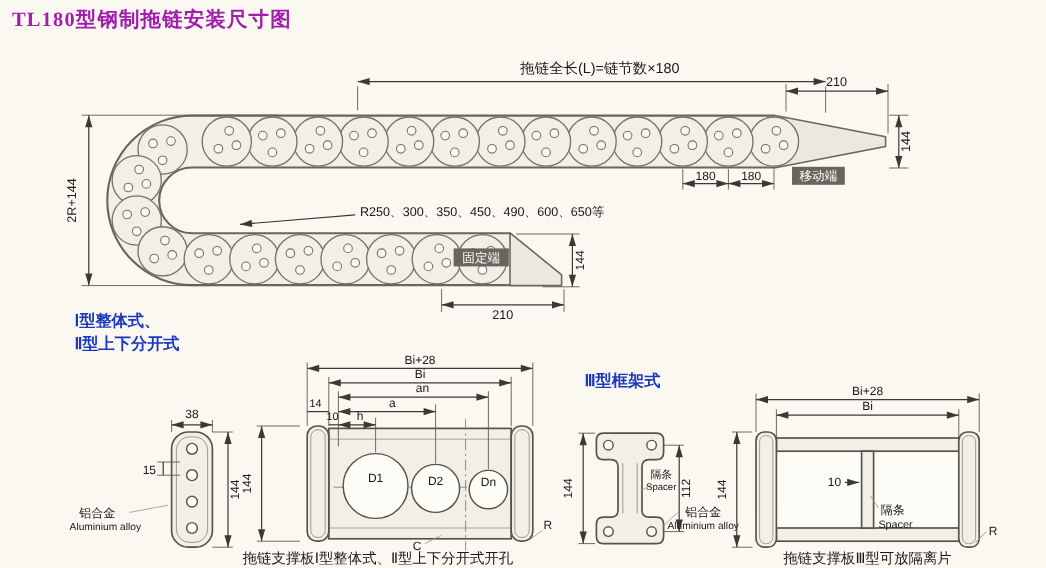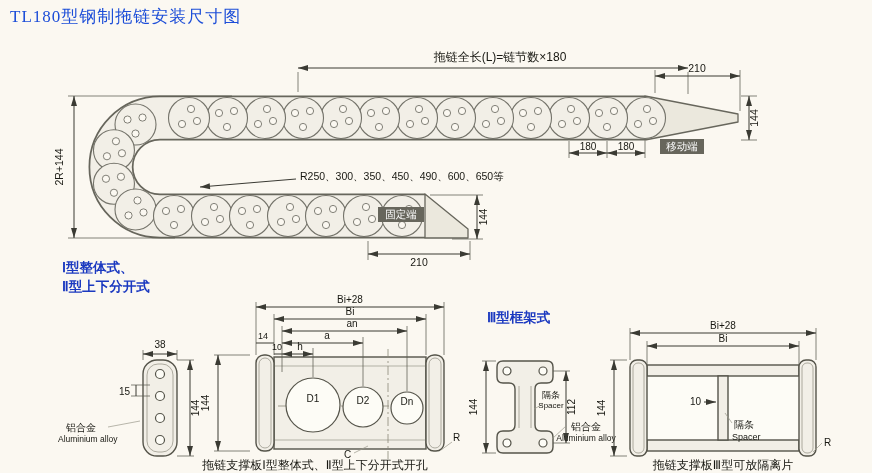--- a/index.html
+++ b/index.html
@@ -1,17 +1,17 @@
 <!DOCTYPE html>
 <html><head>
 <meta charset="utf-8">
 <style>
   html,body{margin:0;padding:0}
   body{width:872px;height:473px;background:#fbf8f1;font-family:"Liberation Sans",sans-serif;position:relative;overflow:hidden}
-  .page-title{position:absolute;left:10px;top:5px;font-family:"Liberation Serif",serif;font-size:17px;font-weight:normal;color:#1d4ed8;letter-spacing:1px}
+  .page-title{position:absolute;left:10px;top:5px;font-family:"Liberation Serif",serif;font-size:17px;font-weight:bold;color:#a21caf;letter-spacing:1px}
   svg{position:absolute;left:0;top:0}
   svg text{font-family:"Liberation Sans",sans-serif;fill:#181812}
   .s8{font-size:8px}.s85{font-size:8.5px}.s9{font-size:9px}.s10{font-size:10px}.s105{font-size:10.5px}.s12{font-size:12px}
   .blue{fill:#1b39c0;font-weight:bold;font-size:13.5px}
   .wt{fill:#ffffff}
   .band-o{fill:none;stroke:#67665c;stroke-width:45}
   .band-i{fill:none;stroke:#f2efe7;stroke-width:41.5}
   .link{fill:#f2efe7;stroke:#74736a;stroke-width:1.1}
   .hole{fill:#fbf8f1;stroke:#74736a;stroke-width:.9}
   .taper{fill:#ebe8dd;stroke:#67665c;stroke-width:1.3;stroke-linejoin:round}

